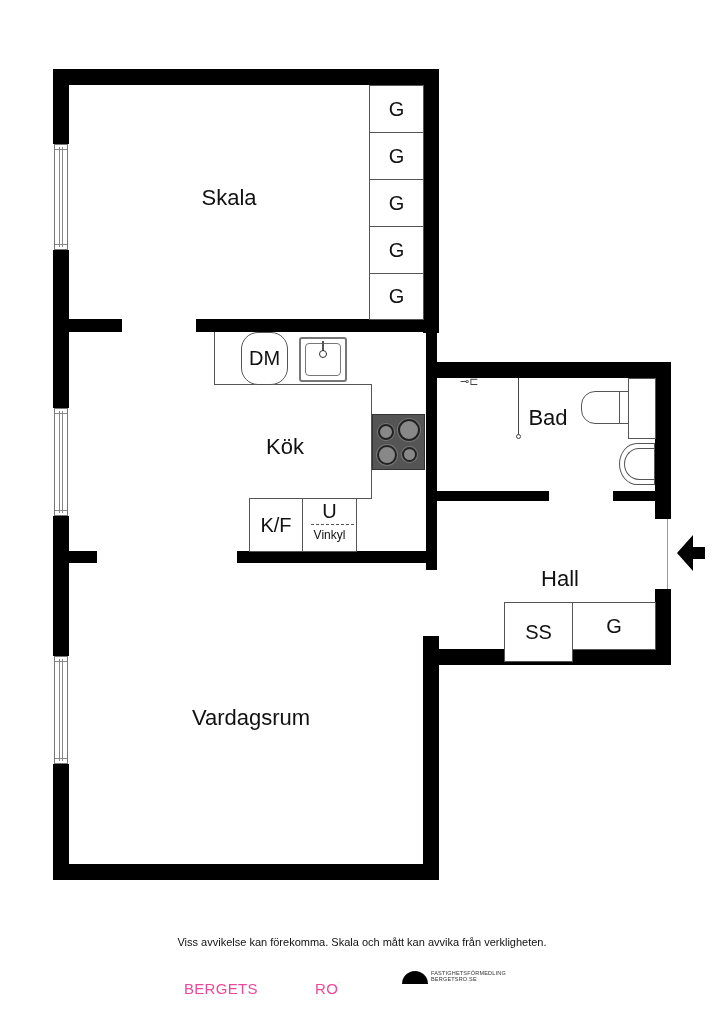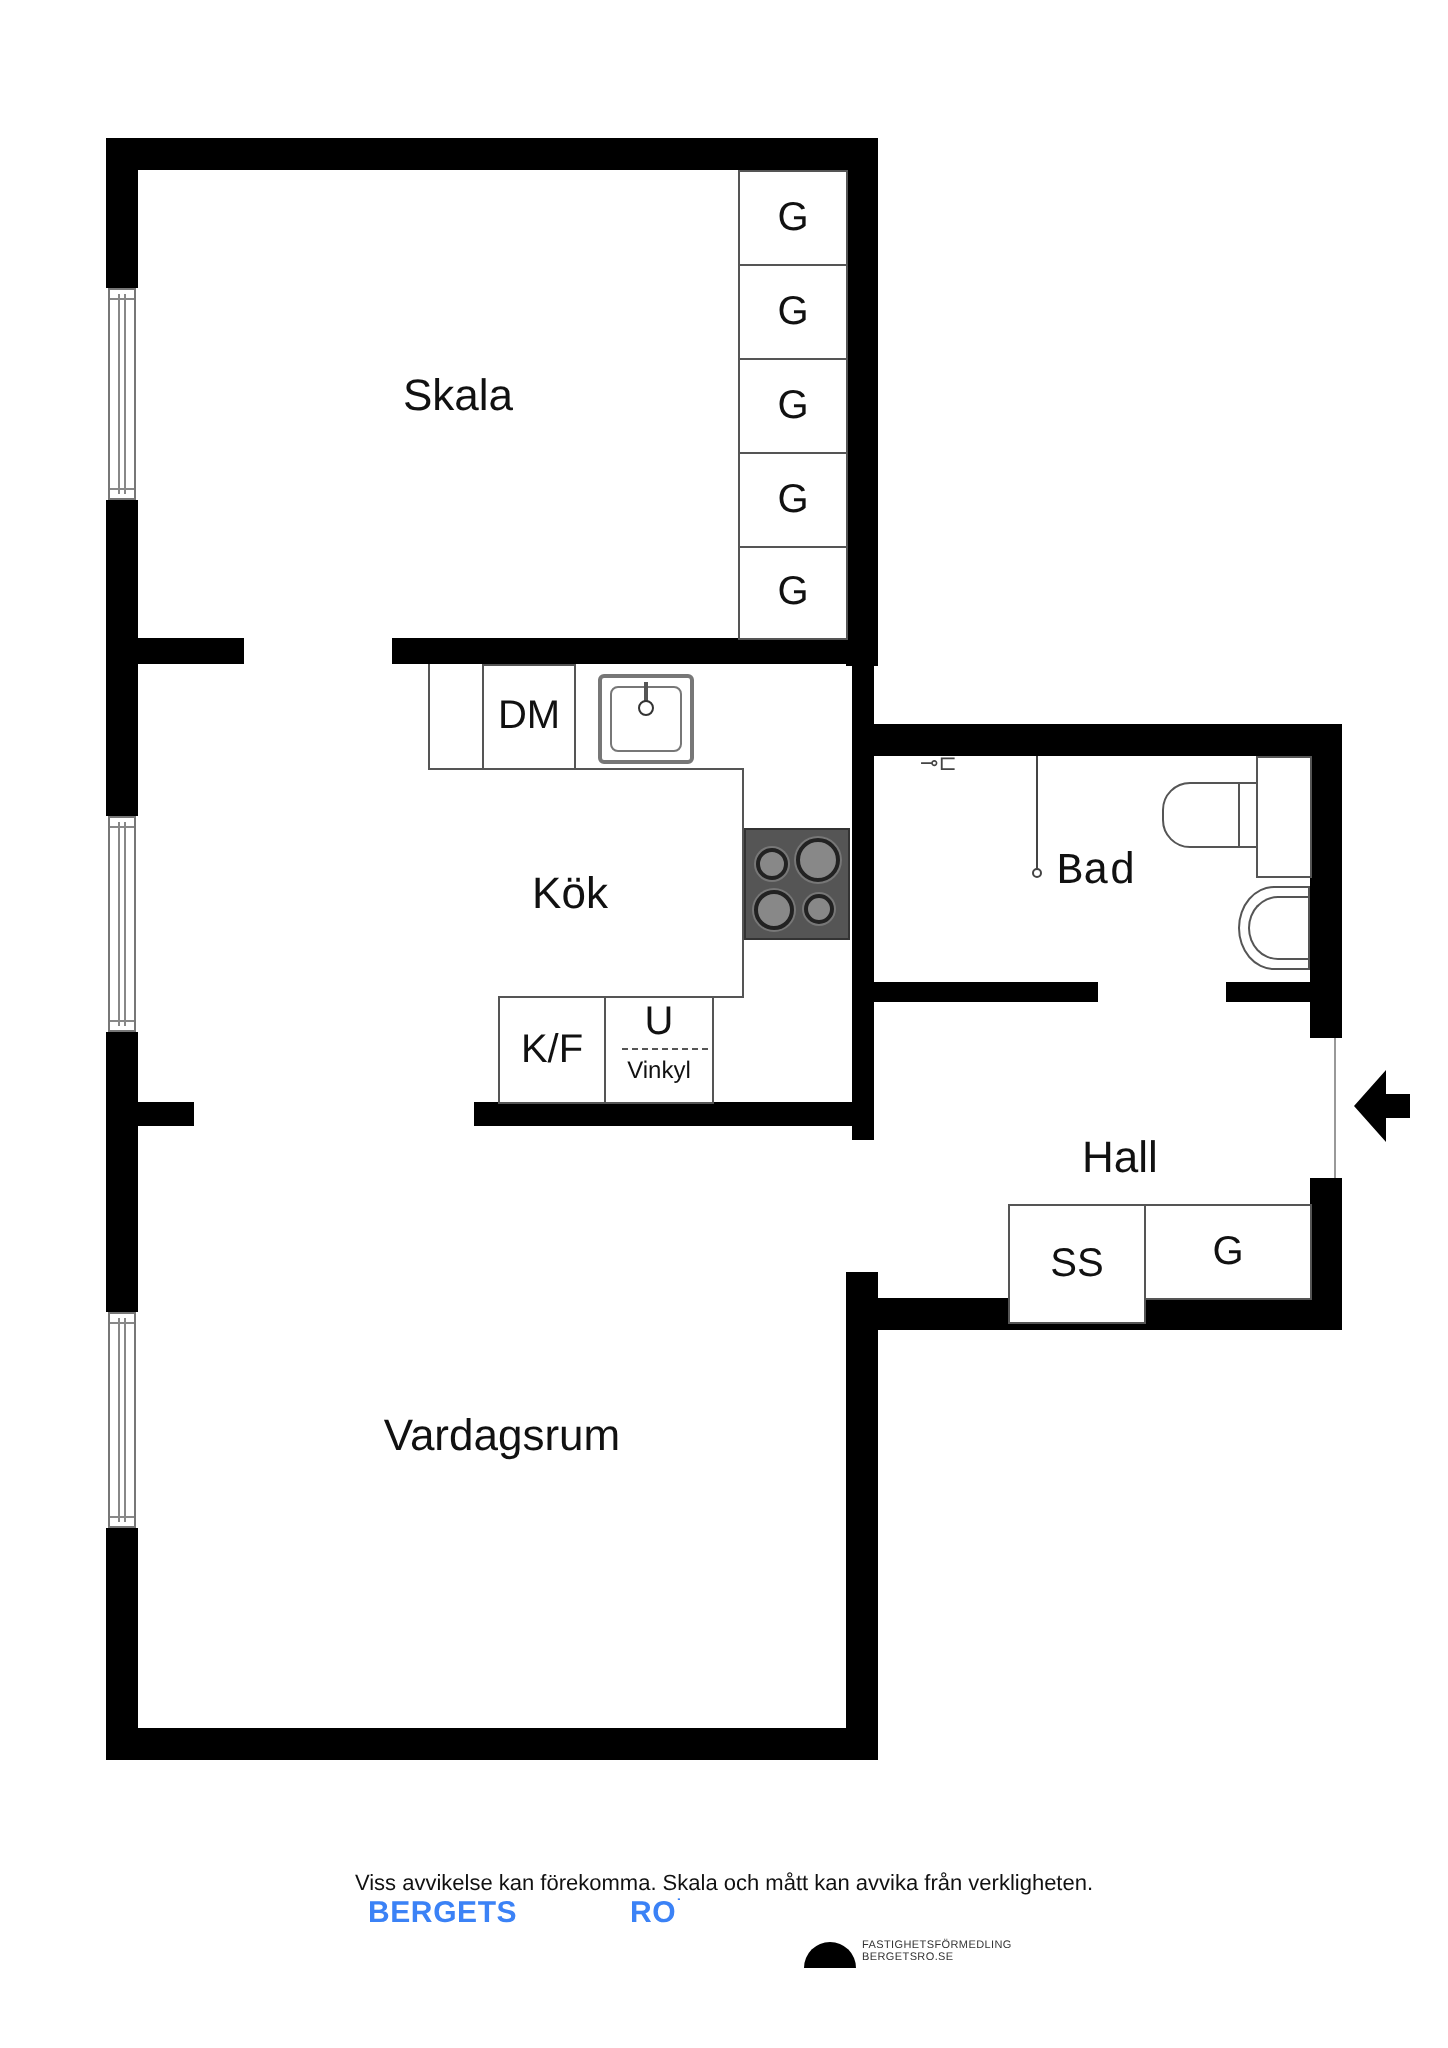--- a/index.html
+++ b/index.html
@@ -37,21 +37,21 @@
     .drain { position: absolute; left: 50%; top: 11px; width: 6px; height: 6px; border: 1px solid #333; border-radius: 50%; transform: translateX(-50%); }
     .toilet-tank { position: absolute; border: 1px solid #555; box-sizing: border-box; background: #fff; }
     .toilet-bowl { position: absolute; border: 1px solid #555; border-radius: 14px 0 0 14px; box-sizing: border-box; background: #fff; }
     .basin { position: absolute; border: 1px solid #555; border-radius: 50% 0 0 50%; box-sizing: border-box; background: #fff; }
     .basin-in { position: absolute; left: 4px; top: 4px; right: 0; bottom: 4px; border: 1px solid #555; border-right: none; border-radius: 50% 0 0 50%; }
     .shower-rod { position: absolute; width: 1px; background: #444; }
     .shower-end { position: absolute; width: 5px; height: 5px; border: 1px solid #444; border-radius: 50%; background: #fff; box-sizing: border-box; }
     .shower-head { position: absolute; font-size: 11px; color: #444; }
     .entry-arrow { position: absolute; }
     .footer-note { position: absolute; left: 0; width: 724px; top: 936px; text-align: center; font-size: 11px; color: #111; }
-    .brand { position: absolute; top: 948px; font-size: 15px; letter-spacing: 0.3px; color: #3b82f6; font-weight: bold; }
+    .brand { position: absolute; top: 980px; font-size: 15px; letter-spacing: 0.3px; color: #ec4899; }
     .brand-small { position: absolute; font-size: 5.5px; line-height: 6px; color: #333; letter-spacing: 0.2px; }
     .dome { position: absolute; width: 26px; height: 13px; background: #000; border-radius: 13px 13px 0 0; }
     .dash { position: absolute; border-top: 1px dashed #555; }
     .vinkyl { position: absolute; font-size: 12px; transform: translateX(-50%); }
   </style>
 </head>
 <body>
 
 <div>
 
@@ -111,42 +111,42 @@
   <div class="cell" style="left:369px; top:226px; width:55px; height:48px;">G</div>
   <div class="cell" style="left:369px; top:273px; width:55px; height:47px;">G</div>
 </div>
 
 <div class="room-label" style="left:285px; top:447px;">Kök</div>
 
 <div class="line" style="left:214px; top:332px; width:1px; height:52px;"></div>
 <div class="line" style="left:214px; top:384px; width:158px; height:1px;"></div>
 <div class="line" style="left:371px; top:384px; width:1px; height:115px;"></div>
 <div class="line" style="left:249px; top:498px; width:123px; height:1px;"></div>
-<div class="cell" style="left:241px; top:332px; width:47px; height:53px; font-size:20px;">DM</div>
+<div class="cell" style="left:241px; top:332px; width:47px; height:53px; font-size:20px;border-radius:17px;">DM</div>
 <div class="sink-outer" style="left:299px; top:337px; width:48px; height:45px;">
   <div class="sink-inner"></div>
   <div class="tap"></div>
   <div class="drain"></div>
 </div>
 
 <div class="stove" style="left:372px; top:414px; width:53px; height:56px;">
   <div class="burner" style="left:5px; top:9px; width:16px; height:16px;"></div>
   <div class="burner" style="left:25px; top:4px; width:22px; height:22px;"></div>
   <div class="burner" style="left:4px; top:30px; width:20px; height:20px;"></div>
   <div class="burner" style="left:29px; top:32px; width:15px; height:15px;"></div>
 </div>
 
 <div class="cell" style="left:249px; top:498px; width:54px; height:54px;">K/F</div>
 <div class="cell" style="left:302px; top:498px; width:55px; height:54px; display:block;">
   <span style="position:absolute; left:50%; top:1px; transform:translateX(-50%); font-size:20px;">U</span>
   <div class="dash" style="left:8px; right:2px; top:25px;"></div>
   <span class="vinkyl" style="left:50%; top:29px;">Vinkyl</span>
 </div>
 
-<div class="room-label" style="left:548px; top:436px;font-family:Liberation Mono, monospace;">Bad</div>
+<div class="room-label" style="left:548px; top:418px;">Bad</div>
 <div class="shower-rod" style="left:518px; top:378px; height:58px;"></div>
 <div class="shower-end" style="left:516px; top:434px;"></div>
 <div class="shower-head" style="left:460px; top:375px;">⊸⊏</div>
 <div class="toilet-tank" style="left:628px; top:378px; width:28px; height:61px;"></div>
 <div class="toilet-bowl" style="left:581px; top:391px; width:48px; height:33px;"></div>
 <div class="line" style="left:619px; top:391px; width:1px; height:33px;"></div>
 <div class="basin" style="left:619px; top:443px; width:36px; height:42px;">
   <div class="basin-in"></div>
 </div>
 

